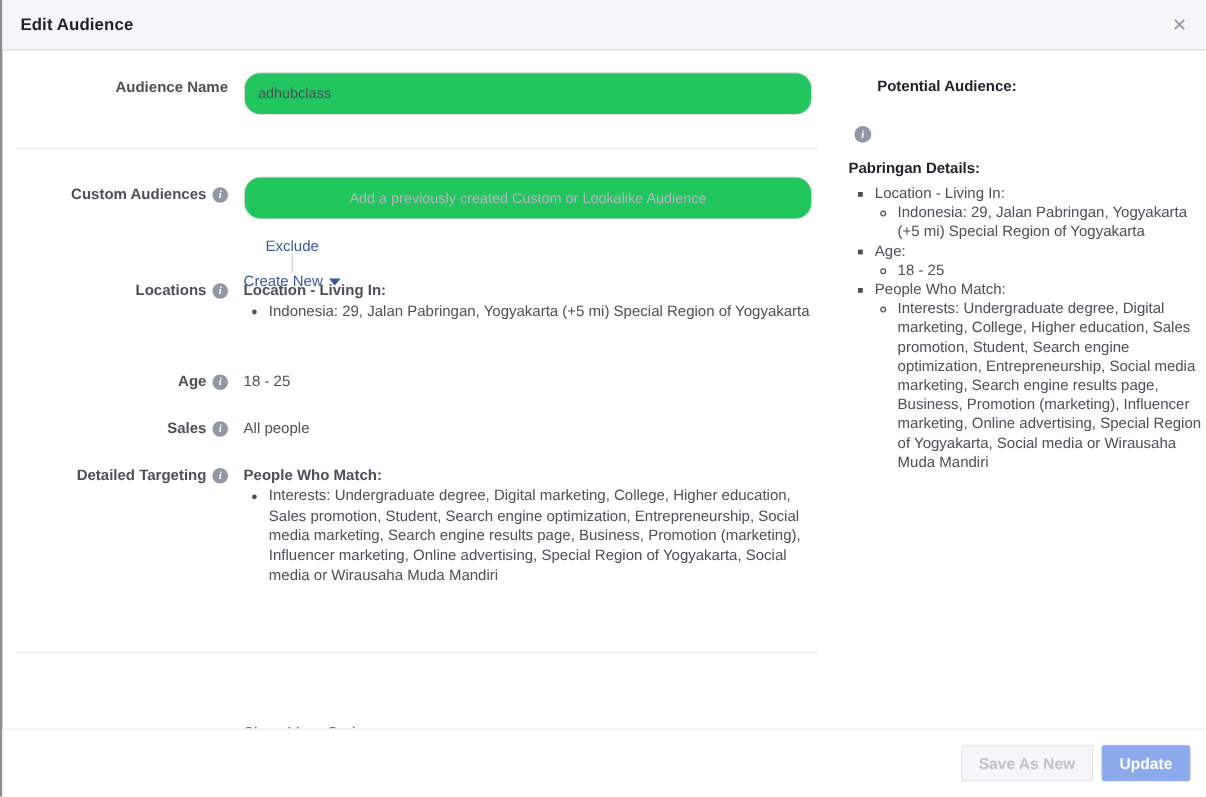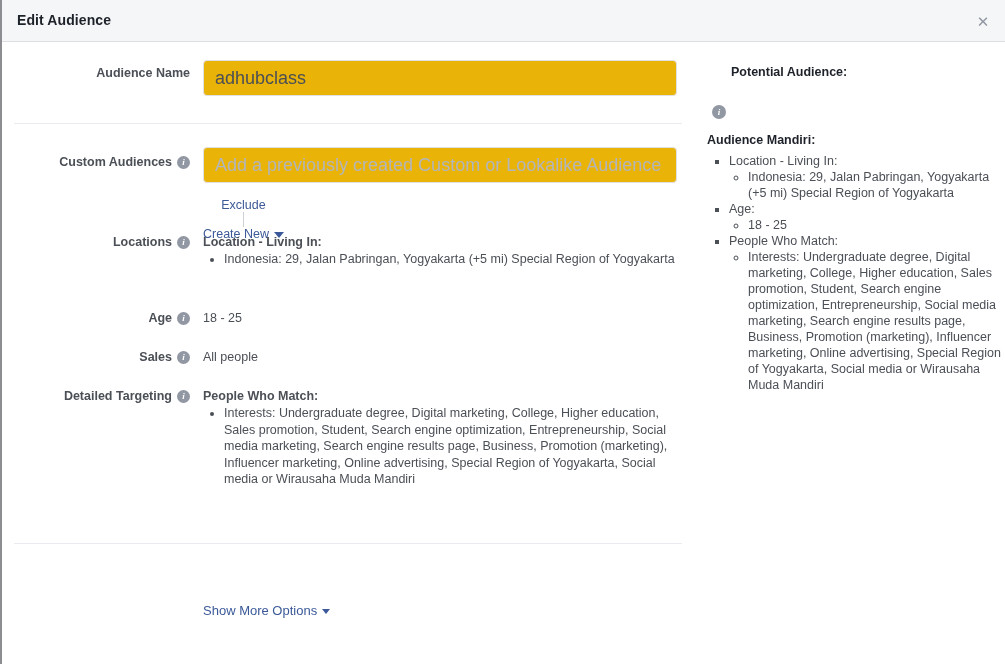--- a/index.html
+++ b/index.html
@@ -120,25 +120,25 @@
   }
 
   
   .text-input {
     position: absolute;
     left: 201px;
     width: 474px;
     height: 36px;
     box-sizing: border-box;
     border: 1px solid #e0e1e3;
-    border-radius: 4px;
-    background: #eab308;
+    border-radius: 14px;
+    background: #22c55e;
     padding: 0 11px;
     font-family: "Liberation Sans", sans-serif;
-    font-size: 18px;
+    font-size: 12px;
     color: #4b4f56;
     outline: none;
   }
   .text-input::placeholder { color: #b3b6ba; }
 
   .divider {
     position: absolute;
     left: 12px;
     width: 668px;
     height: 1px;
@@ -328,21 +328,21 @@
 
       <div class="divider" style="top:80px;"></div>
 
       <div class="field-row" style="top:112px;">
         <div class="field-label">
           <span class="lbl-wrap">
             <span>Custom Audiences</span>
             <span class="info-icon">i</span>
           </span>
         </div>
-        <input class="text-input" type="text" style="top: -8px;" placeholder="Add a previously created Custom or Lookalike Audience">
+        <input class="text-input" type="text" style="top: -8px; text-align: center;" placeholder="Add a previously created Custom or Lookalike Audience">
       </div>
 
       <div class="link-row" style="top:155px;flex-direction:column;">
         <span class="link">Exclude</span>
         <span class="link-sep"></span>
         <span class="link">
           <span>Create New</span><span class="caret"></span>
         </span>
       </div>
 
@@ -400,21 +400,21 @@
 
       <div class="show-more" style="top:524px;margin-top:36px;">
         <span>Show More Options</span><span class="caret"></span>
       </div>
     </div>
 
     <div class="right-col">
       <div class="rc-title" style="top:22px;padding-left:24px;">Potential Audience:</div>
       <div class="rc-info" style="top:62px;">i</div>
 
-      <div class="rc-title" style="top:90px;">Audience Mandiri:</div>
+      <div class="rc-title" style="top:90px;">Pabringan Details:</div>
 
       <ul class="details-l1" style="top:110px;">
         <li>
           <span>Location - Living In:</span>
           <ul class="details-l2">
             <li>Indonesia: 29, Jalan Pabringan, Yogyakarta (+5 mi) Special Region of Yogyakarta</li>
           </ul>
         </li>
         <li>
           <span>Age:</span>
@@ -425,14 +425,18 @@
         <li>
           <span>People Who Match:</span>
           <ul class="details-l2">
             <li>Interests: Undergraduate degree, Digital marketing, College, Higher education, Sales promotion, Student, Search engine optimization, Entrepreneurship, Social media marketing, Search engine results page, Business, Promotion (marketing), Influencer marketing, Online advertising, Special Region of Yogyakarta, Social media or Wirausaha Muda Mandiri</li>
           </ul>
         </li>
       </ul>
     </div>
   </div>
 
+  <div class="dialog-footer">
+    <button class="btn btn-secondary">Save As New</button>
+    <button class="btn btn-primary">Update</button>
+  </div>
 
 </div>
 
 </body></html>

